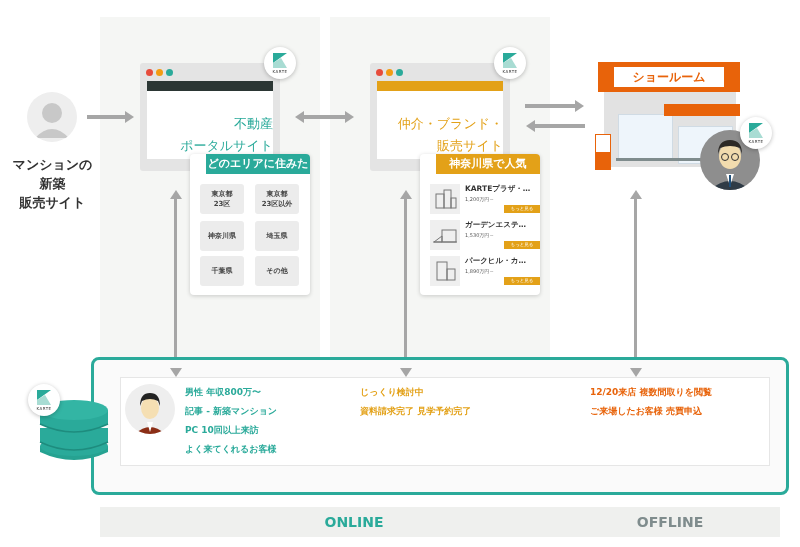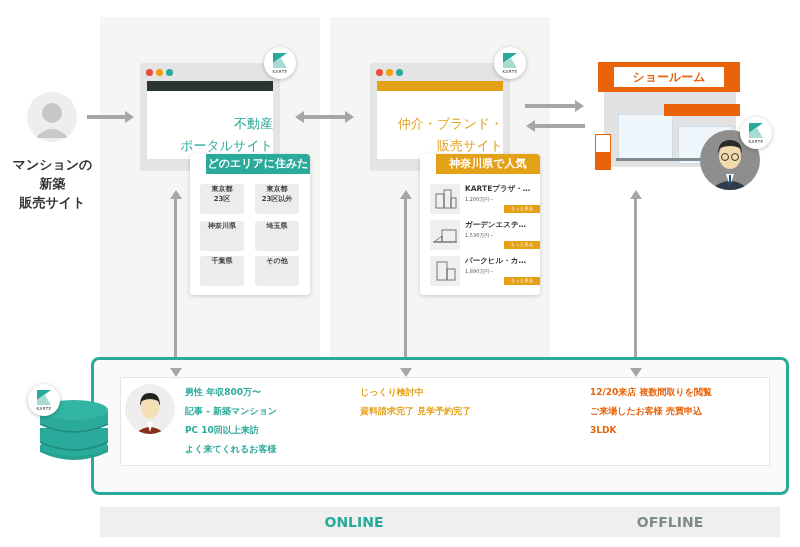--- a/index.html
+++ b/index.html
@@ -11,21 +11,21 @@
   .browser .dots { position: absolute; left: 6px; top: 6px; display: flex; gap: 3px; }
   .dot { width: 7px; height: 7px; border-radius: 50%; }
   .browser .screen { position: absolute; left: 7px; top: 18px; right: 7px; bottom: 12px; background: #fff; }
   .browser .bar { height: 10px; }
   .browser .title { text-align: right; font-weight: normal; font-size: 13px; line-height: 22px; margin-top: 22px; }
   .karte { width: 32px; height: 32px; border-radius: 50%; background: #fff; box-shadow: 0 1px 4px rgba(0,0,0,0.25); }
   .karte svg { position: absolute; left: 9px; top: 6px; }
   .karte .kt { position: absolute; left: 0; right: 0; top: 22px; font-size: 4px; text-align: center; letter-spacing: 0.5px; color: #333; }
   .card { background: #fff; border-radius: 4px; box-shadow: 0 1px 4px rgba(0,0,0,0.18); overflow: hidden; }
   .card .head { color: #fff; font-weight: bold; font-size: 11px; text-align: center; height: 20px; line-height: 20px; margin-left: 16px; }
-  .area-btn { position: absolute; width: 44px; height: 30px; background: #ececec; border-radius: 3px; font-size: 7px; font-weight: bold; color: #444; display: flex; justify-content: center; text-align: center; line-height: 10px; }
+  .area-btn { position: absolute; width: 44px; height: 30px; background: #ececec; border-radius: 3px; font-size: 7px; font-weight: bold; color: #444; display: flex; align-items: center; justify-content: center; text-align: center; line-height: 10px; }
   .prop { position: absolute; left: 10px; width: 110px; height: 30px; }
   .prop .thumb { position: absolute; left: 0; top: 0; width: 30px; height: 30px; background: #efefef; }
   .prop .name { position: absolute; left: 35px; top: 0; font-size: 7.5px; font-weight: bold; color: #333; white-space: nowrap; }
   .prop .price { position: absolute; left: 35px; top: 12px; font-size: 5px; color: #555; }
   .prop .more { position: absolute; right: 0; top: 21px; width: 36px; height: 8px; background: #e3a118; color: #fff; font-size: 4.5px; text-align: center; line-height: 8px; }
   .arrow-h { height: 4px; background: #a6a6a6; }
   .arrow-v { width: 3px; background: #a6a6a6; }
   .info-line { font-size: 9px; font-weight: bold; line-height: 19px; white-space: nowrap; }
   .footer-label { font-size: 14px; font-weight: bold; text-align: center; line-height: 30px; }
 </style>
@@ -221,21 +221,20 @@
   <div class="info-line">PC  10回以上来訪</div>
   <div class="info-line">よく来てくれるお客様</div>
 </div>
 <div class="abs" style="left:360px;top:383px;color:#e3a118;">
   <div class="info-line">じっくり検討中</div>
   <div class="info-line">資料請求完了  見学予約完了</div>
 </div>
 <div class="abs" style="left:590px;top:383px;color:#e8630a;">
   <div class="info-line">12/20来店  複数間取りを閲覧</div>
   <div class="info-line">ご来場したお客様  売買申込</div>
-  <div class="info-line">3LDK</div>
 </div>
 
 <div class="abs" style="left:38px;top:396px;width:72px;height:66px;">
   <svg width="72" height="66">
     <path d="M2 50 L2 56 Q36 72 70 56 L70 50 Z" fill="#26a291"></path>
     <ellipse cx="36" cy="50" rx="34" ry="10" fill="#2aaa9a"></ellipse>
     <path d="M2 32 L2 46 Q36 62 70 46 L70 32 Z" fill="#2aaa9a"></path>
     <path d="M2 14 L2 28 Q36 44 70 28 L70 14 Z" fill="#2aaa9a"></path>
     <path d="M2 28 Q36 44 70 28" fill="none" stroke="#1e8c7e" stroke-width="1.5"></path>
     <path d="M2 46 Q36 62 70 46" fill="none" stroke="#1e8c7e" stroke-width="1.5"></path>

